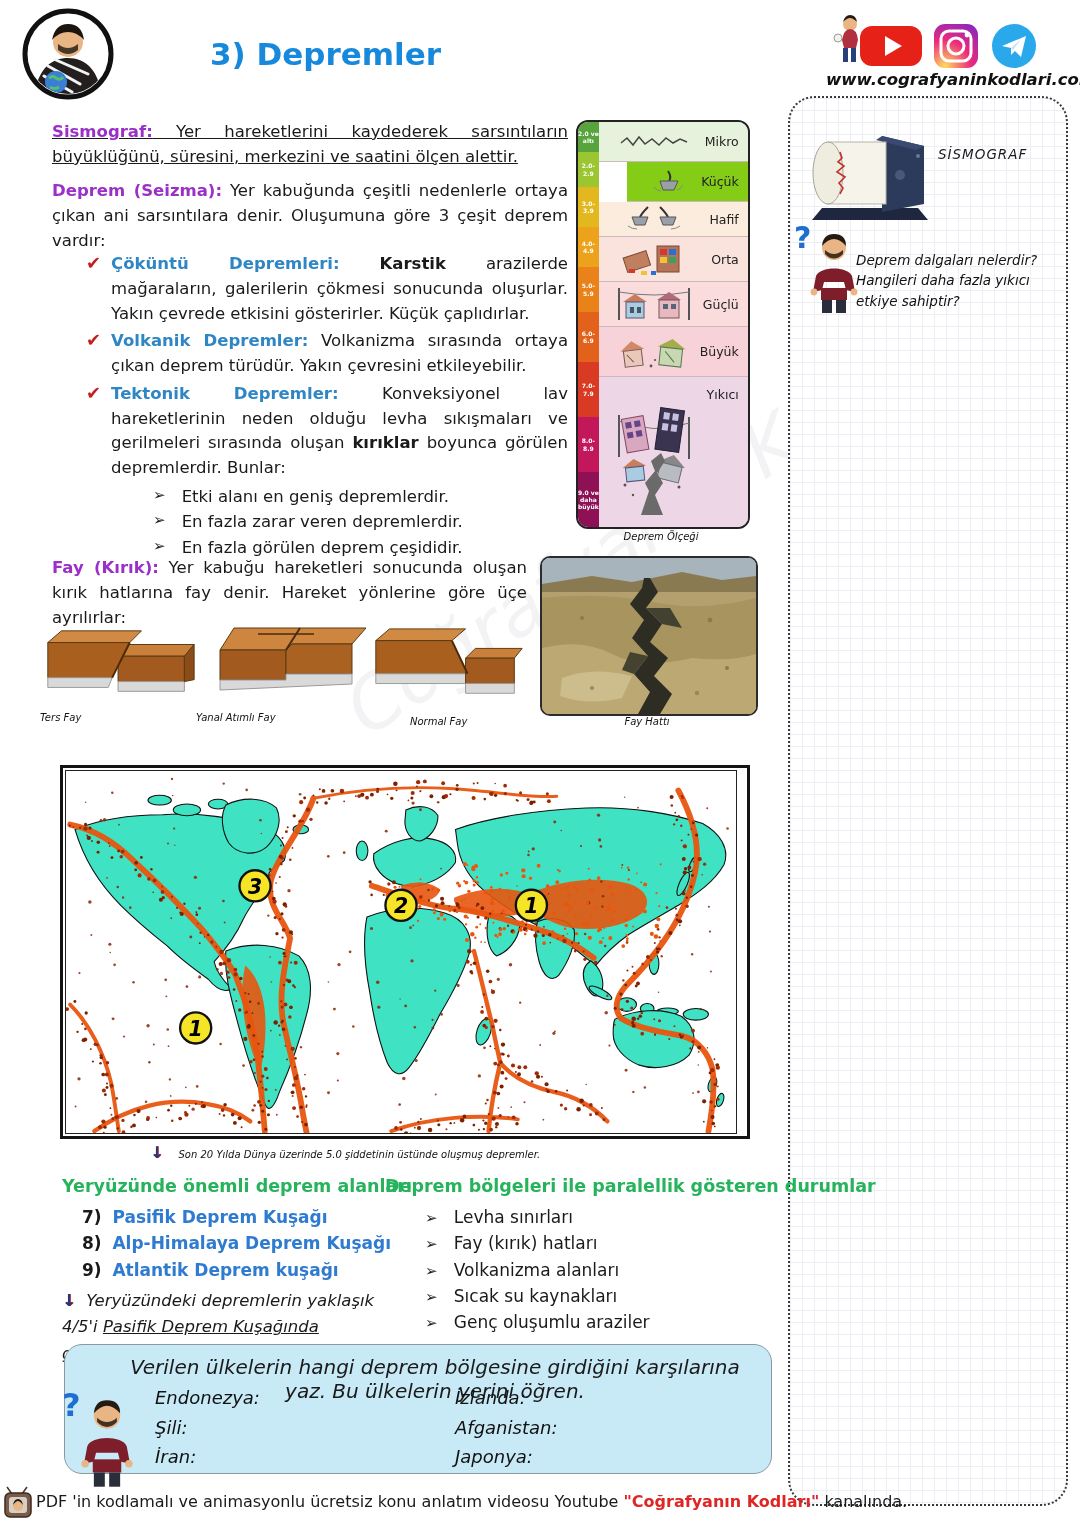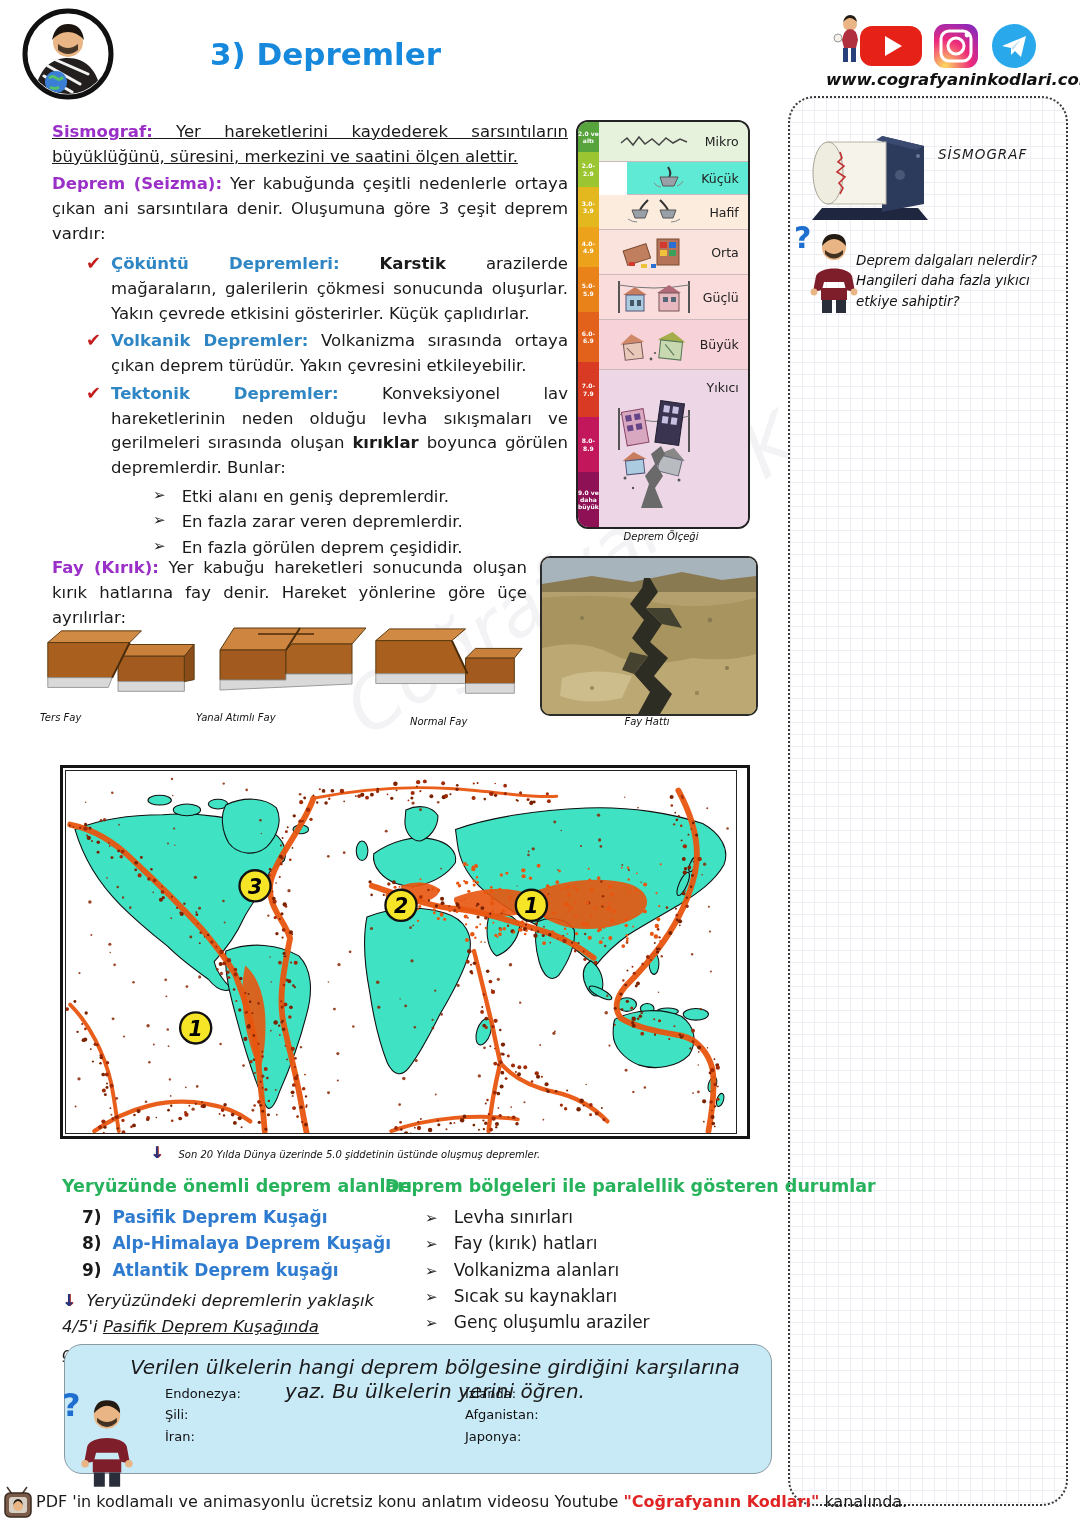--- a/index.html
+++ b/index.html
@@ -32,21 +32,21 @@
   .scale-row{display:flex;align-items:center;border-bottom:1px solid #cdb9bc;
              padding:0 12px;box-sizing:border-box;}
   .scale-row:last-child{border-bottom:none;}
   .scale-icon{flex:1;display:flex;align-items:center;justify-content:center;}
   .scale-label{font-size:12.5px;color:#222;text-align:right;min-width:42px;}
   
   .map-frame{border:3px solid #141414;background:#fff;padding:2px;}
   .map-frame svg{display:block;border:1px solid #222;}
   .photo-frame{border:2px solid #2c2c2c;border-radius:10px;overflow:hidden;}
   .blue-box{background:#c8e9f6;border:1px solid #8a9aa2;border-radius:18px;}
-  .country{font-size:13px;color:#111;margin-left:10px;}
+  .country{font-style:italic;font-size:18px;color:#111;}
   .qmark{color:#1f6fd0;font-weight:bold;}
   .dn-arrow{color:#24357e;font-weight:bold;text-shadow:1px 0 0 #b03030;}
   u{text-decoration:underline;}
 </style>
 </head>
 <body>
 
 <div id="page">
 
   <div class="abs watermark" style="left:330px;top:680px;">Coğrafyanın Kodları</div>
@@ -135,21 +135,21 @@
       <rect x="13" y="56" width="26" height="12" fill="#7e1e2a"></rect>
       <rect x="14" y="68" width="10" height="13" fill="#2a2d3a"></rect>
       <rect x="28" y="68" width="10" height="13" fill="#2a2d3a"></rect>
     </svg>
     <div class="abs caption" style="left:66px;top:152px;width:202px;font-size:13.5px;line-height:1.5;">Deprem dalgaları nelerdir? Hangileri daha fazla yıkıcı etkiye sahiptir?</div>
   </div>
 
   <div class="abs para" style="left:52px;top:120px;width:516px;text-decoration:underline;">
     <span class="term-purple">Sismograf:</span><span> Yer hareketlerini kaydederek sarsıntıların büyüklüğünü, süresini, merkezini ve saatini ölçen alettir.</span>
   </div>
-  <div class="abs para" style="left:52px;top:172px;width:516px;">
+  <div class="abs para" style="left:52px;top:179px;width:516px;">
     <span class="term-purple">Deprem (Seizma):</span><span> Yer kabuğunda çeşitli nedenlerle ortaya çıkan ani sarsıntılara denir. Oluşumuna göre 3 çeşit deprem vardır:</span>
   </div>
 
   <div class="abs" style="left:86px;top:252px;width:482px;">
     <div style="display:flex;gap:10px;margin-bottom:3px;">
       <span class="check">✔</span>
       <div class="para" style="flex:1;">
         <span class="term-blue">Çöküntü Depremleri:</span><span> </span><b>Karstik</b><span> arazilerde mağaraların, galerilerin çökmesi sonucunda oluşurlar. Yakın çevrede etkisini gösterirler. Küçük çaplıdırlar.</span>
       </div>
     </div>
@@ -246,21 +246,21 @@
     </div>
     <div class="scale-rows">
       <div class="scale-row" style="height:40px;background:#e7f2dd;">
         <span class="scale-icon">
           <svg width="70" height="18" viewBox="0 0 70 18">
               <polyline points="2,10 8,5 14,12 20,4 26,11 33,6 40,12 47,5 54,10 61,6 68,9" fill="none" stroke="#444" stroke-width="1.5"></polyline>
             </svg>
         </span>
         <span class="scale-label">Mikro</span>
       </div>
-      <div class="scale-row" style="height:33px;background:#5eead4;margin-left:28px;">
+      <div class="scale-row" style="height:40px;background:#84cc16;margin-left:28px;">
         <span class="scale-icon">
           <svg width="40" height="26" viewBox="0 0 40 26">
               <path d="M20,2 q4,6 1,10" stroke="#333" stroke-width="2" fill="none"></path>
               <polygon points="12,12 30,12 26,21 15,21" fill="#9aa0a8" stroke="#555"></polygon>
               <path d="M6,18 q3,4 7,4 M35,16 q-2,4 -6,5" stroke="#888" fill="none"></path>
             </svg>
         </span>
         <span class="scale-label">Küçük</span>
       </div>
       <div class="scale-row" style="height:35px;background:#fcecdd;">

